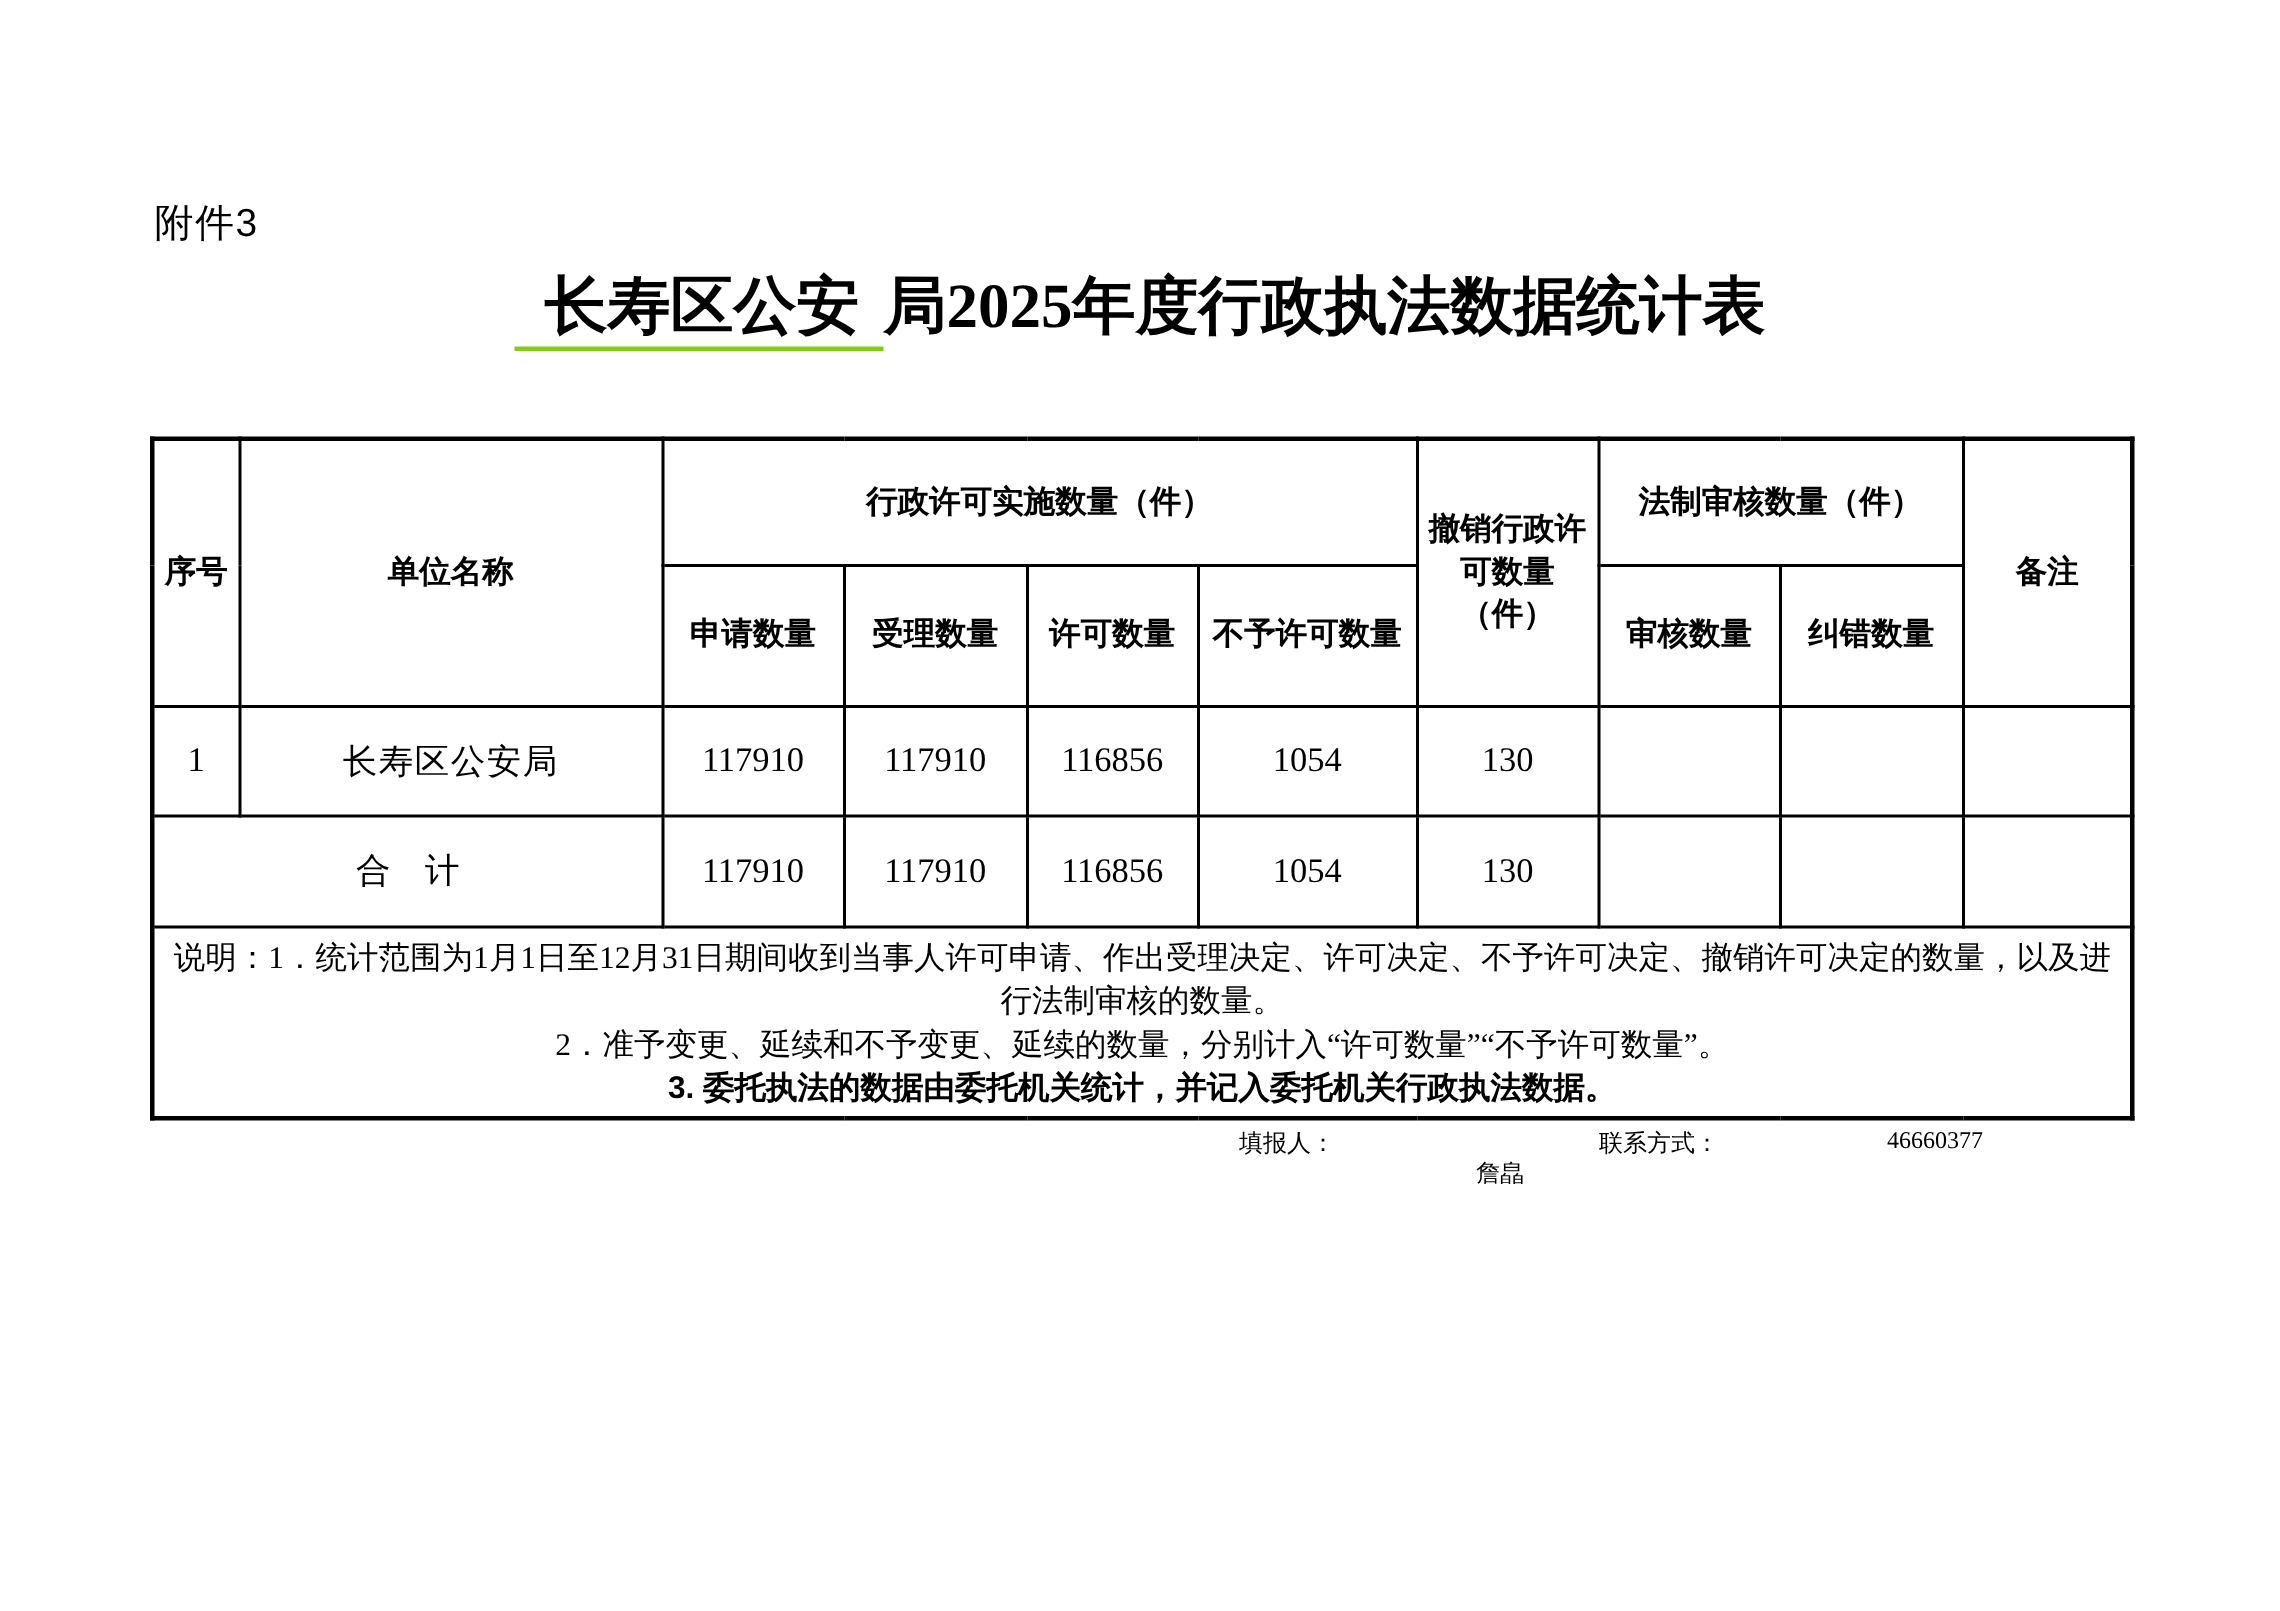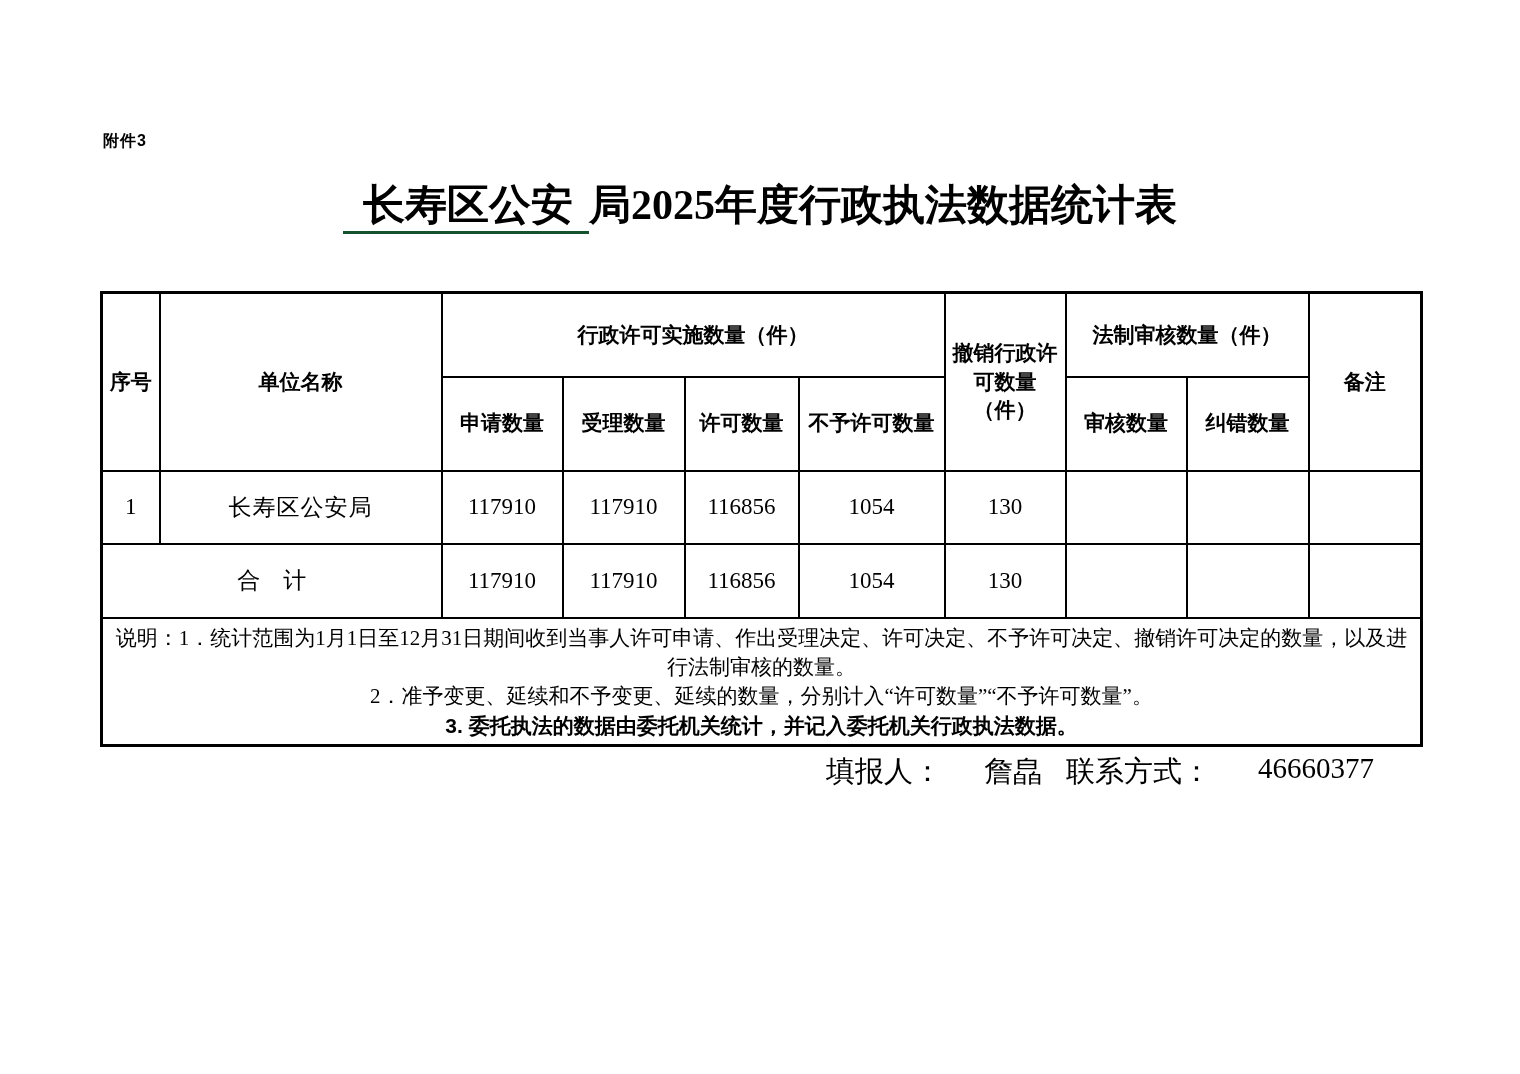--- a/index.html
+++ b/index.html
@@ -14,39 +14,39 @@
     background: #ffffff;
     color: #000000;
     font-family: "Liberation Serif", serif;
     overflow: hidden;
   }
   .attachment-label {
     position: absolute;
     left: 103px;
     top: 131px;
     font-family: "Liberation Sans", sans-serif;
-    font-weight: 700;
-    font-size: 16px;
+    font-weight: 400;
+    font-size: 26px;
     letter-spacing: 1px;
   }
   .doc-title {
     position: absolute;
     left: 0;
     top: 180px;
     width: 1520px;
     text-align: center;
     font-family: "Liberation Serif", serif;
     font-weight: 700;
     font-size: 42px;
     line-height: 50px;
     white-space: nowrap;
   }
   .doc-title .underlined {
     display: inline-block;
-    border-bottom: 3px solid #14532d;
+    border-bottom: 3px solid #84cc16;
     padding: 0 16px 1px 20px;
     white-space: pre;
   }
   .section-subtitle {
     position: absolute;
     left: 0;
     top: 244px;
     width: 1520px;
     text-align: center;
     font-family: "Liberation Serif", serif;
@@ -96,26 +96,26 @@
   .note-line.bold {
     font-family: "Liberation Sans", sans-serif;
     font-weight: 700;
   }
   .footer-row {
     position: absolute;
     top: 752px;
     left: 0;
     width: 1520px;
     height: 32px;
-    font-size: 29px;
+    font-size: 16px;
     font-family: "Liberation Serif", serif;
   }
   .footer-row span { position: absolute; white-space: nowrap; }
   .filler-label  { left: 826px; }
-  .filler-name   { left: 984px; }
+  .filler-name   { left: 984px; margin-top: 20px; }
   .contact-label { left: 1066px; }
   .contact-value { left: 1258px; }
 </style>
 </head>
 <body>
 
 <div class="page">
 
   <div class="attachment-label">附件3</div>
 

